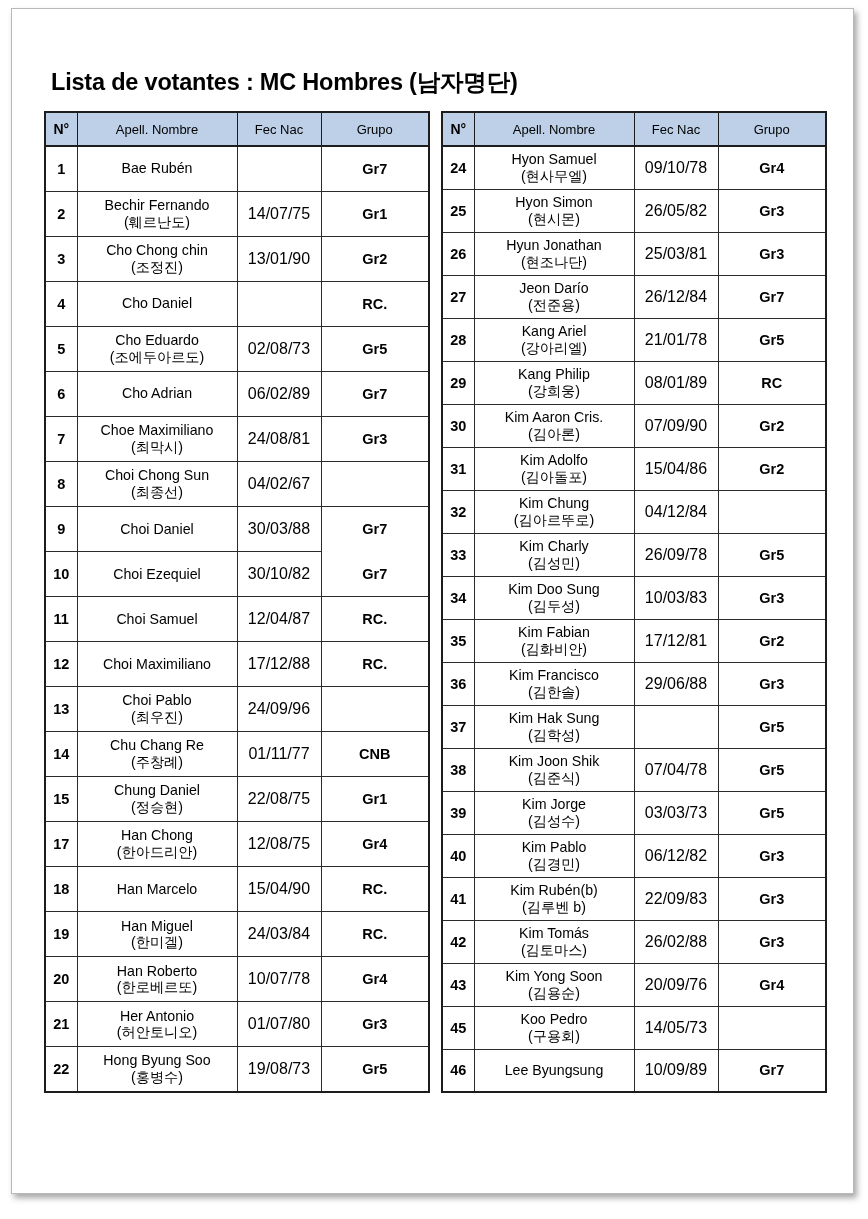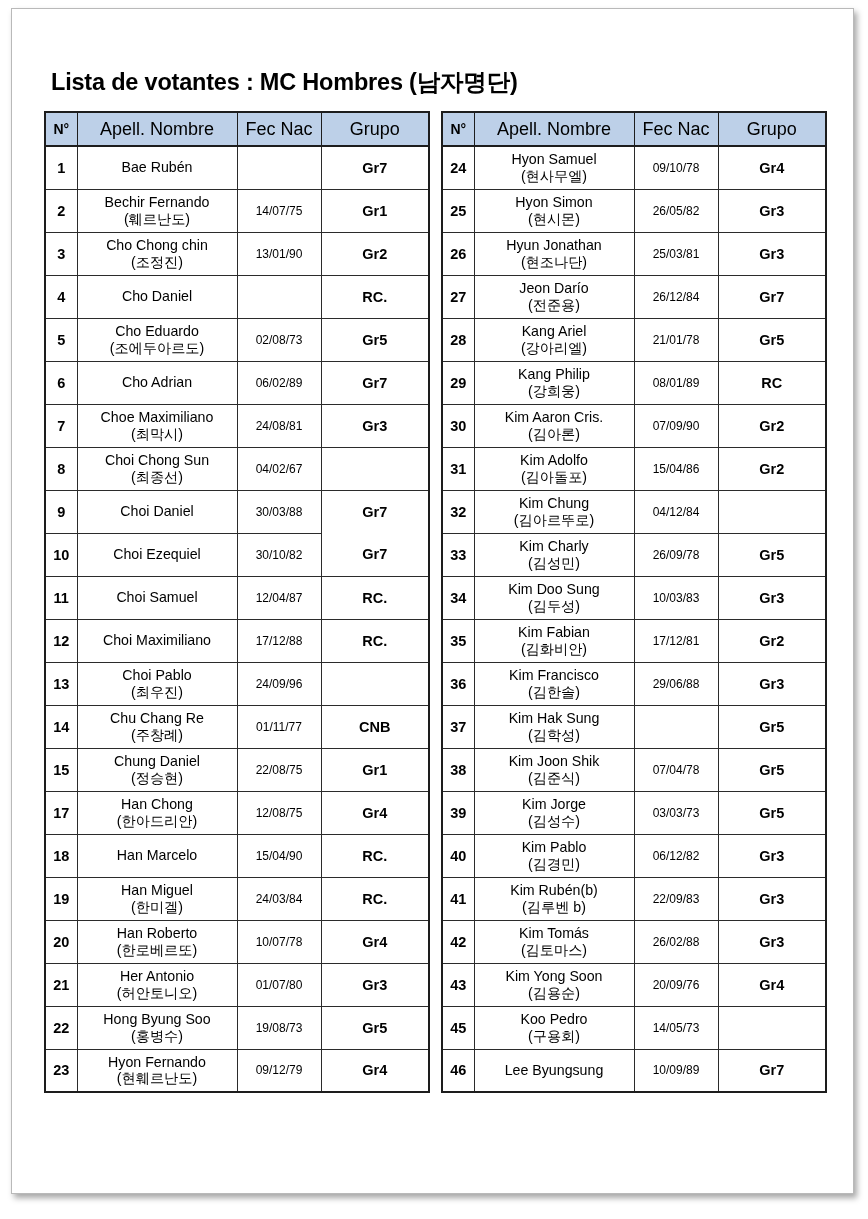--- a/index.html
+++ b/index.html
@@ -58,42 +58,42 @@
   table.votantes th,
   table.votantes td {
     border: 1px solid #2b2b2b;
     padding: 0;
     text-align: center;
     vertical-align: middle;
     color: #000000;
   }
   table.votantes thead th {
     background: #bdd0e8;
-    font-size: 18px;
+    font-size: 13px;
     font-weight: normal;
     height: 34px;
     border-color: #1d1d1d;
   }
   table.votantes thead th.h-num {
     font-weight: bold;
     font-size: 14px;
   }
   table.votantes tbody tr { height: 43px; }
   table.votantes td.cell-num {
     font-weight: bold;
     font-size: 14.5px;
   }
   table.votantes td.cell-name {
     font-size: 14.2px;
     line-height: 1.18;
     padding: 1px 2px;
   }
   table.votantes td.cell-name .latin { display: block; white-space: nowrap; }
   table.votantes td.cell-name .hangul { display: block; white-space: nowrap; }
-  table.votantes td.cell-date { font-size: 12px; white-space: nowrap; }
+  table.votantes td.cell-date { font-size: 16px; white-space: nowrap; }
   table.votantes td.cell-group { font-size: 14.5px; white-space: nowrap; font-weight: bold; }
   table.votantes td.no-bottom-border { border-bottom: none; }
   table.votantes td.no-top-border { border-top: none; }
   table.votantes tbody tr:first-child td { border-top: 2px solid #1d1d1d; }
   table.votantes thead th { border-top: 2px solid #1d1d1d; }
   table.votantes tbody tr:last-child td { border-bottom: 2px solid #1d1d1d; }
   table.votantes th:first-child, table.votantes td:first-child { border-left: 2px solid #1d1d1d; }
   table.votantes th:last-child, table.votantes td:last-child { border-right: 2px solid #1d1d1d; }
 </style>
 </head>
@@ -296,29 +296,20 @@
             </tr>
             <tr>
               <td class="cell-num">22</td>
               <td class="cell-name">
                 <span class="latin">Hong Byung Soo</span>
                 <span class="hangul">(홍병수)</span>
               </td>
               <td class="cell-date">19/08/73</td>
               <td class="cell-group">Gr5</td>
             </tr>
-            <tr>
-              <td class="cell-num">23</td>
-              <td class="cell-name">
-                <span class="latin">Hyon Fernando</span>
-                <span class="hangul">(현훼르난도)</span>
-              </td>
-              <td class="cell-date">09/12/79</td>
-              <td class="cell-group">Gr4</td>
-            </tr>
           </tbody>
       </table>
 
       <table class="votantes" id="table-right">
         <colgroup>
           <col class="c-num">
             <col class="c-name">
             <col class="c-date">
             <col class="c-group">
         </colgroup>

